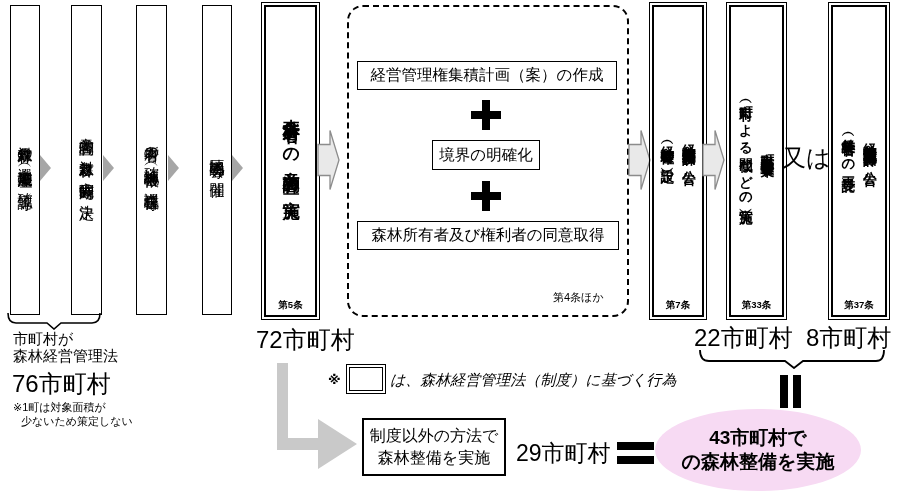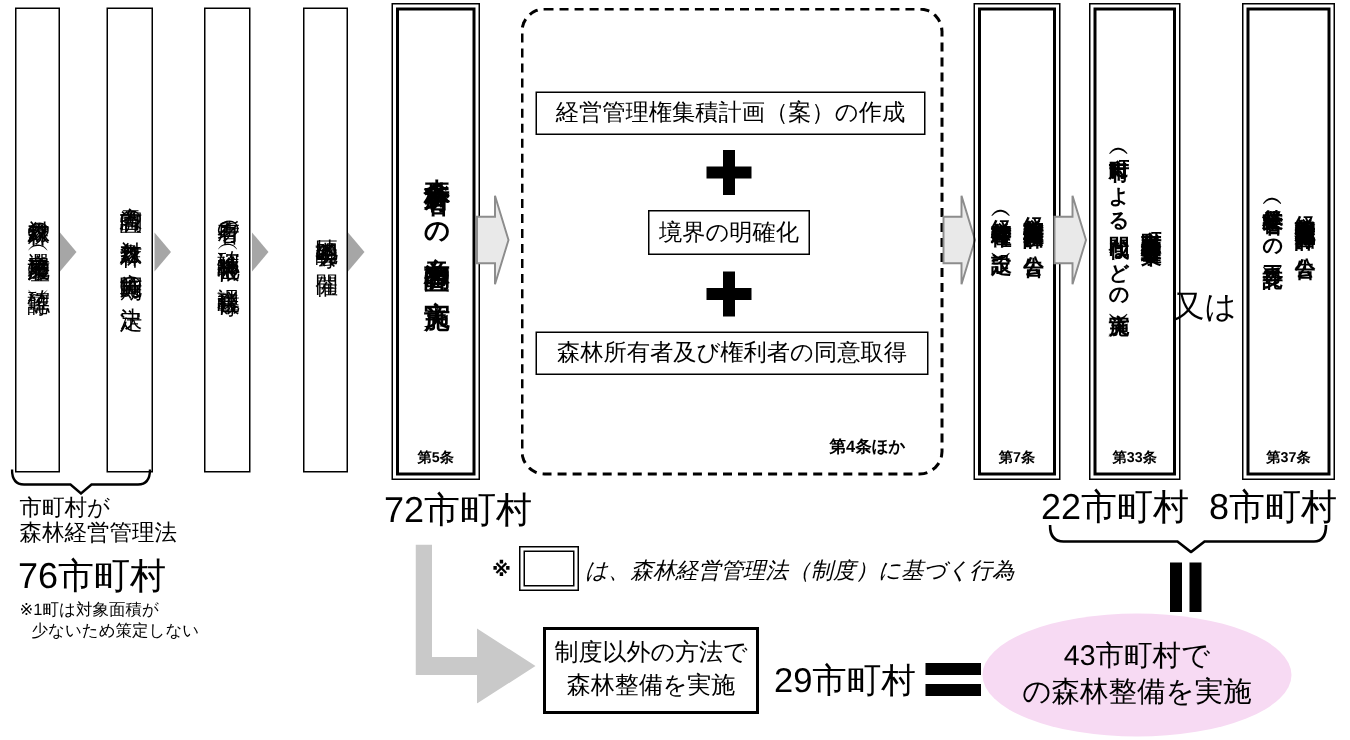--- a/index.html
+++ b/index.html
@@ -38,22 +38,22 @@
     border:2px dashed #000;border-radius:16px;background:#fff;
   }
   .ibox{
     position:absolute;border:1.5px solid #000;background:#fff;
     display:flex;align-items:center;justify-content:center;
     font-size:15.5px;white-space:nowrap;
   }
   .plus{position:absolute;width:30px;height:30px;}
   .plus::before{content:"";position:absolute;left:0;top:11px;width:30px;height:8px;background:#000;}
   .plus::after{content:"";position:absolute;left:11px;top:0;width:8px;height:30px;background:#000;}
-  .group-article{position:absolute;font-size:11px;font-weight:bold;}
-  .or-label{position:absolute;font-size:21px;margin-top:48px;}
+  .group-article{position:absolute;font-size:11px;font-weight:normal;}
+  .or-label{position:absolute;font-size:24px;}
   .count{position:absolute;font-weight:normal;font-size:24px;letter-spacing:0;}
   .count.sm{font-size:23px;}
   .note-bold{position:absolute;font-weight:normal;font-size:15px;line-height:17px;}
   .footnote{position:absolute;font-weight:normal;font-size:11px;line-height:13.5px;}
   .footnote .ind{padding-left:8px;display:block;}
   .legend-mark{position:absolute;font-weight:bold;font-size:13px;}
   .legend-icon{
     position:absolute;left:349px;top:367px;width:32px;height:22px;background:#fff;
     border:1.5px solid #000;outline:1px solid #000;outline-offset:2px;
   }
@@ -63,21 +63,21 @@
   }
   .outside-box{
     position:absolute;left:362px;top:418px;width:140px;height:54px;
     border:2px solid #000;background:#fff;display:flex;align-items:center;justify-content:center;
     font-size:16px;text-align:center;white-space:pre-line;line-height:22px;
   }
   .hbar{position:absolute;background:#000;}
   .ellipse{
     position:absolute;left:655px;top:409px;width:206px;height:82px;border-radius:50%;
     background:var(--pink,#f7daf3);display:flex;flex-direction:column;align-items:center;justify-content:center;
-    font-weight:normal;font-size:19px;line-height:24px;text-align:center;
+    font-weight:bold;font-size:19px;line-height:24px;text-align:center;
   }
 </style>
 </head>
 <body>
 
 <div class="canvas">
 
   <div class="vbox" style="left:10px;top:5px;width:28px;height:308px">
     <span class="vtext">対象森林の選定（施業履歴の確認等）</span>
   </div>

